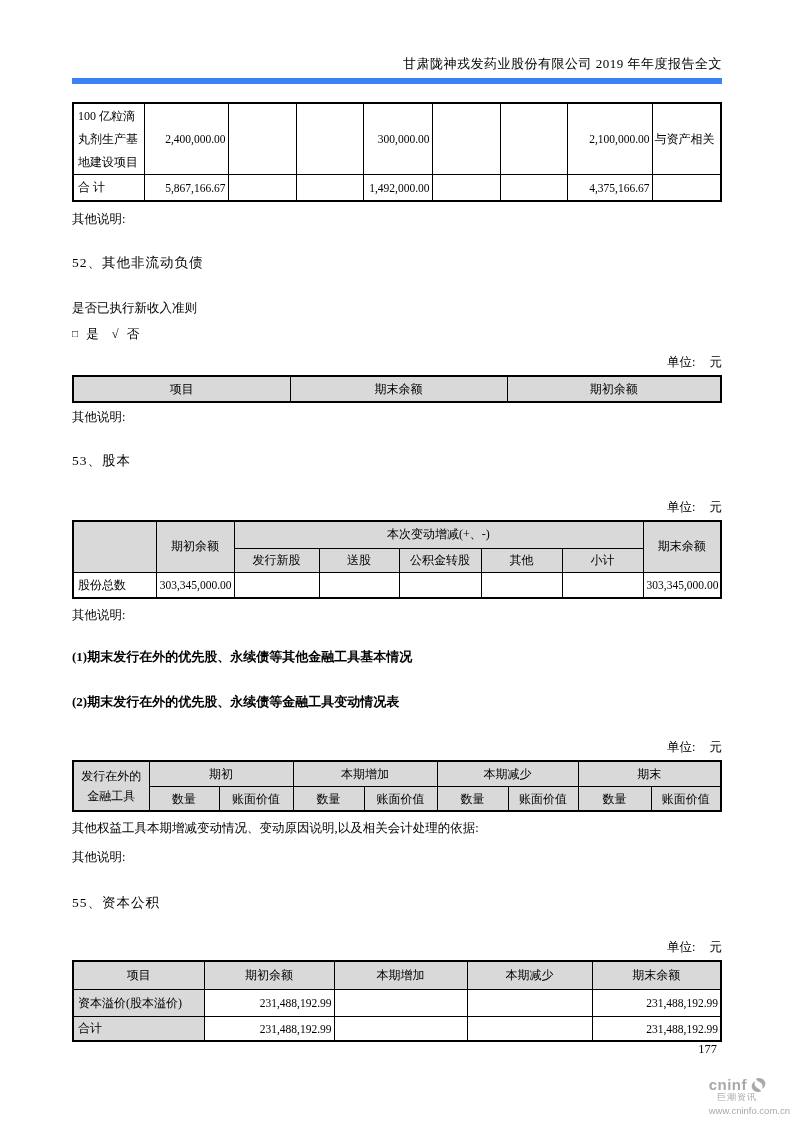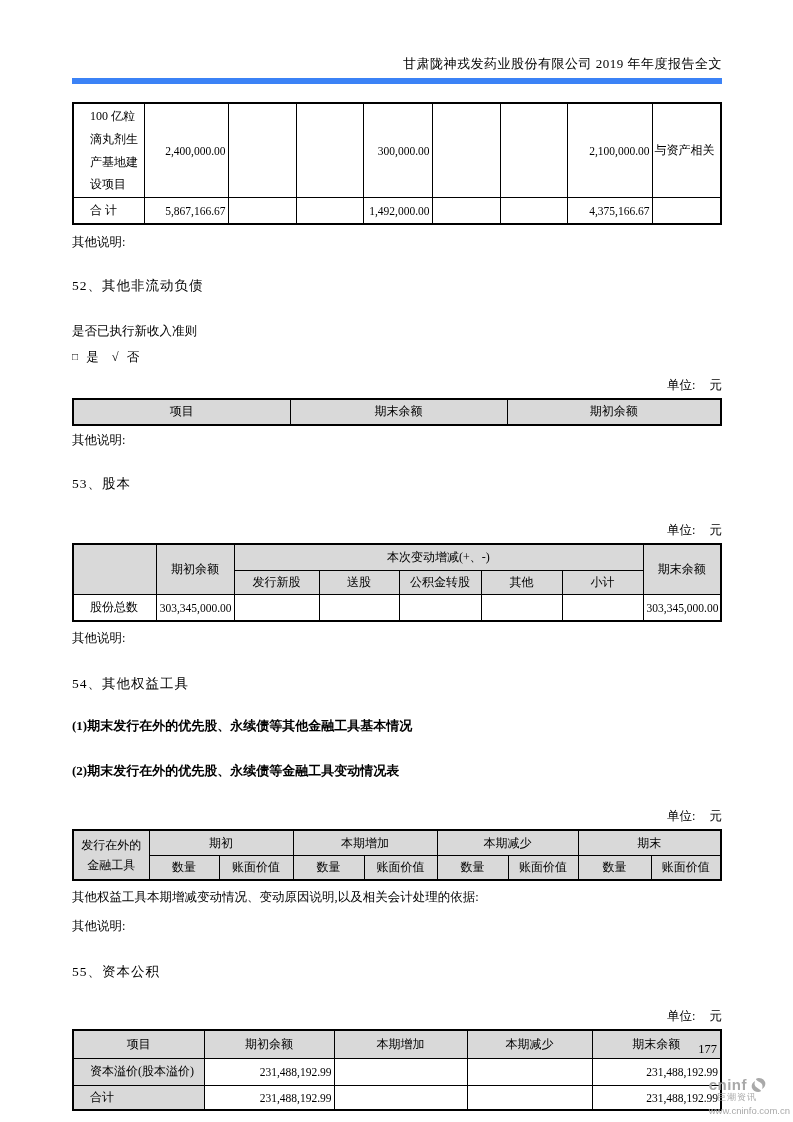--- a/index.html
+++ b/index.html
@@ -26,21 +26,21 @@
   table { border-collapse:collapse; width:650px; table-layout:fixed; }
   table { border:2px solid #000; }
   th, td {
     border:1px solid #000;
     font-size:12px; font-weight:normal;
     vertical-align:middle;
     padding:1px 3px;
     overflow:hidden;
   }
   th { background:#d9d9d9; text-align:center; }
-  td.lbl { text-align:left; padding-left:16px; line-height:1.9; }
+  td.lbl { text-align:left; padding-left:4px; line-height:1.9; }
   td.num { text-align:right; font-size:11.5px; white-space:nowrap; padding-right:2px; font-family:"Liberation Serif","DejaVu Serif",serif; }
   td.txt { text-align:left; padding-left:2px; white-space:nowrap; }
   td.gray { background:#d9d9d9; }
 
   .t1 { margin-top:18px; }
   .t1 tr.r1 { height:71px; }
   .t1 tr.r2 { height:24px; }
 
   .note { margin-top:9px; font-size:12.5px; }
   .sec-title { margin-top:26px; font-size:13.5px; font-weight:normal; letter-spacing:1px; }
@@ -205,21 +205,20 @@
         <td class="num"></td>
         <td class="num"></td>
         <td class="num"></td>
         <td class="num"></td>
         <td class="num">303,345,000.00</td>
       </tr>
     </tbody>
       </table>
     <div class="note" style="margin-top:8px;">其他说明:</div>
 
-    <div class="sec-title mt54">54、其他权益工具</div>
     <div class="sub-title">(1)期末发行在外的优先股、永续债等其他金融工具基本情况</div>
     <div class="sub-title2">(2)期末发行在外的优先股、永续债等金融工具变动情况表</div>
     <div class="unit-line unit-54">
       <span>单位:</span><span class="uv">元</span>
     </div>
     <table class="t54">
       <colgroup>
         <col style="width:76px">
           <col style="width:70px">
           <col style="width:74px">

